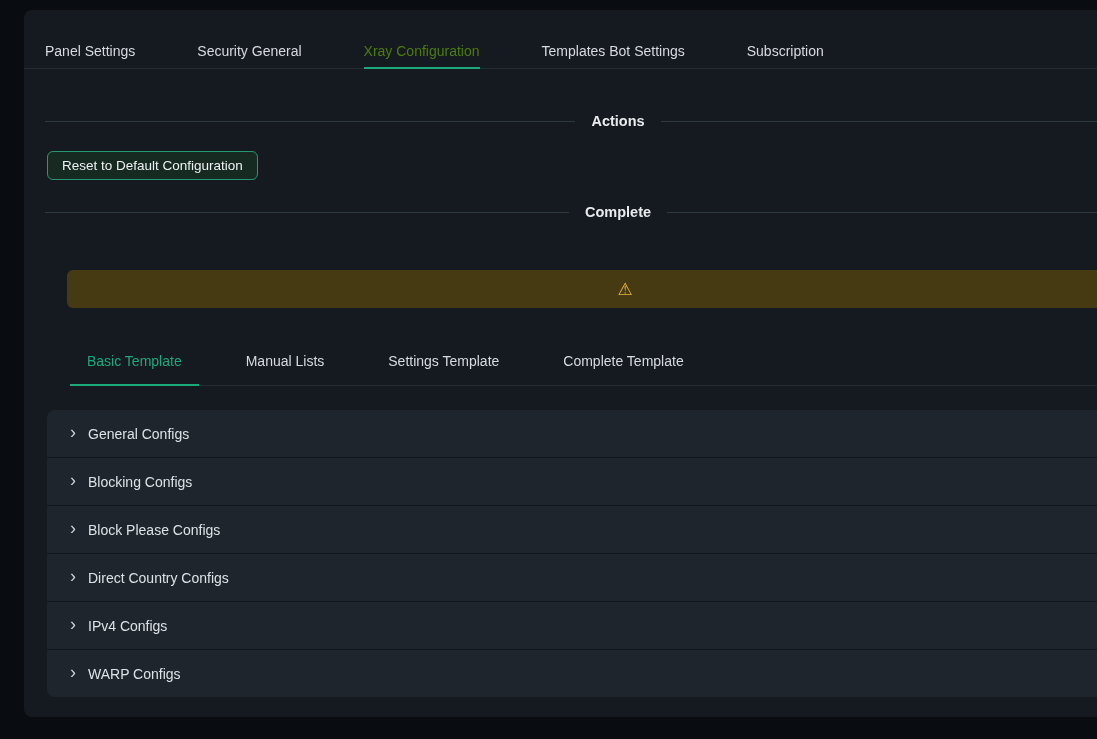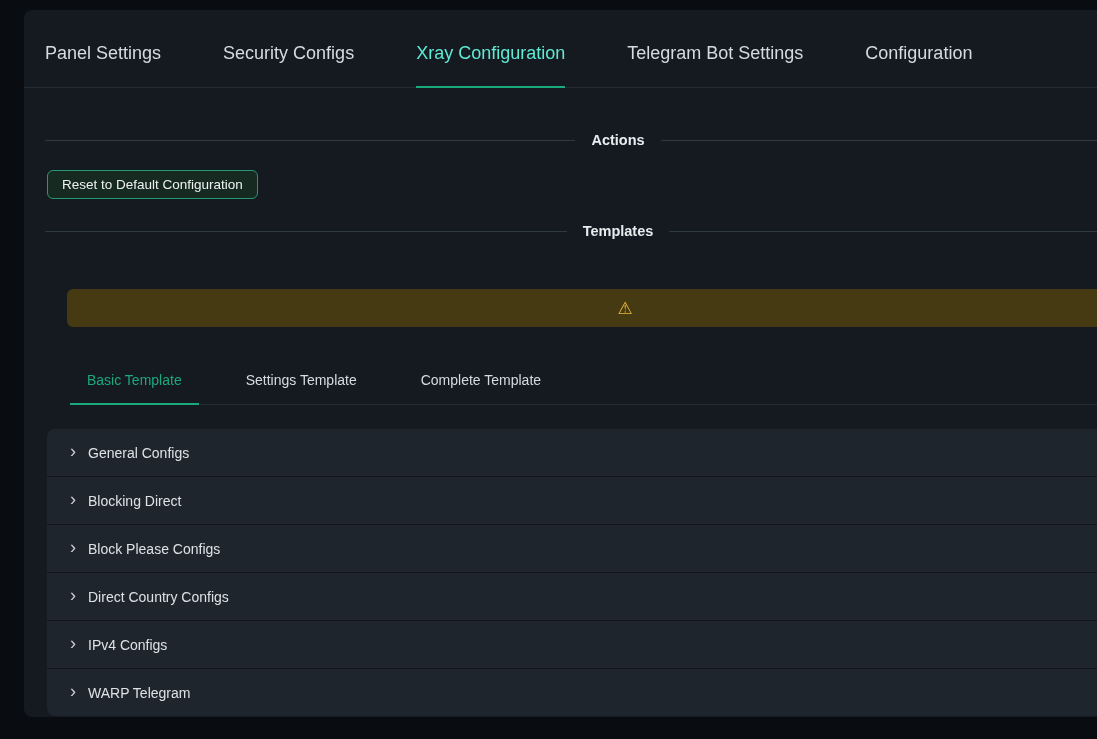--- a/index.html
+++ b/index.html
@@ -23,29 +23,29 @@
 
   
   .tabs-main {
     display: flex;
     gap: 62px;
     padding: 33px 21px 0 21px;
     border-bottom: 1px solid #252b33;
   }
   .tab {
     color: #d7dbe0;
-    font-size: 18px;
-    padding-bottom: 22px;
+    font-size: 14px;
+    padding-bottom: 8px;
     border-bottom: 2px solid transparent;
     margin-bottom: -1px;
     cursor: pointer;
     white-space: nowrap;
   }
   .tab.active {
-    color: #5eead4;
+    color: #4d7c0f;
     border-bottom-color: #1ba97c;
   }
 
   
   .divider {
     display: flex;
     align-items: center;
     margin: 44px 21px 0 21px;
     color: #e9ecef;
     font-size: 14.5px;
@@ -144,72 +144,73 @@
   }
 </style>
 </head>
 <body>
 
 <div class="card">
 
   
   <div class="tabs-main">
     <div class="tab">Panel Settings</div>
-    <div class="tab">Security Configs</div>
+    <div class="tab">Security General</div>
     <div class="tab active">Xray Configuration</div>
-    <div class="tab">Telegram Bot Settings</div>
-    <div class="tab">Configuration</div>
+    <div class="tab">Templates Bot Settings</div>
+    <div class="tab">Subscription</div>
   </div>
 
   
   <div class="divider">
     <span>Actions</span>
   </div>
 
   
   <button class="btn-reset">Reset to Default Configuration</button>
 
   
   <div class="divider templates">
-    <span>Templates</span>
+    <span>Complete</span>
   </div>
 
   
   <div class="alert">
     <span class="alert-icon">⚠</span>
   </div>
 
   
   <div class="tabs-templates">
     <div class="tab2 active">Basic Template</div>
+    <div class="tab2">Manual Lists</div>
     <div class="tab2">Settings Template</div>
     <div class="tab2">Complete Template</div>
   </div>
 
   
   <div class="accordion">
     <div class="acc-row">
       <span class="acc-chevron">›</span>
       <span>General Configs</span>
     </div>
     <div class="acc-row">
       <span class="acc-chevron">›</span>
-      <span>Blocking Direct</span>
+      <span>Blocking Configs</span>
     </div>
     <div class="acc-row">
       <span class="acc-chevron">›</span>
       <span>Block Please Configs</span>
     </div>
     <div class="acc-row">
       <span class="acc-chevron">›</span>
       <span>Direct Country Configs</span>
     </div>
     <div class="acc-row">
       <span class="acc-chevron">›</span>
       <span>IPv4 Configs</span>
     </div>
     <div class="acc-row">
       <span class="acc-chevron">›</span>
-      <span>WARP Telegram</span>
+      <span>WARP Configs</span>
     </div>
   </div>
 
 </div>
 
 </body></html>

